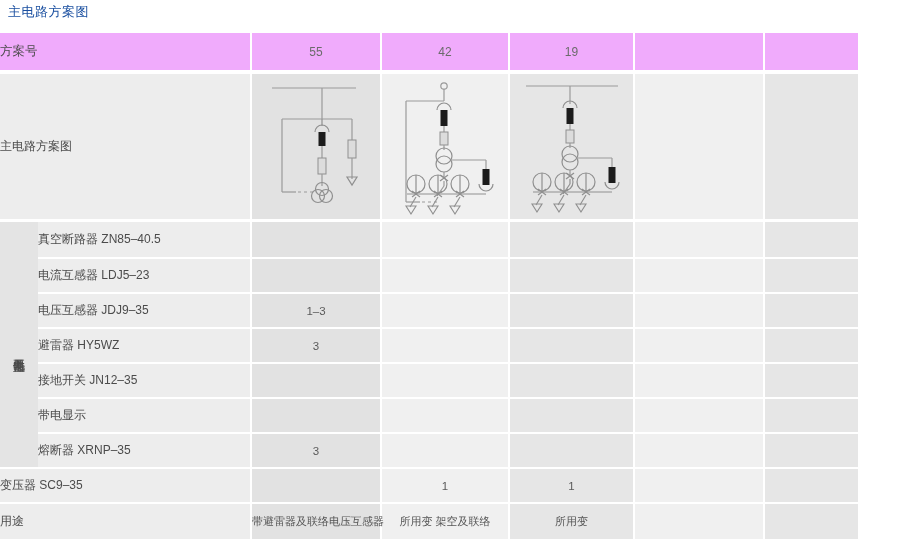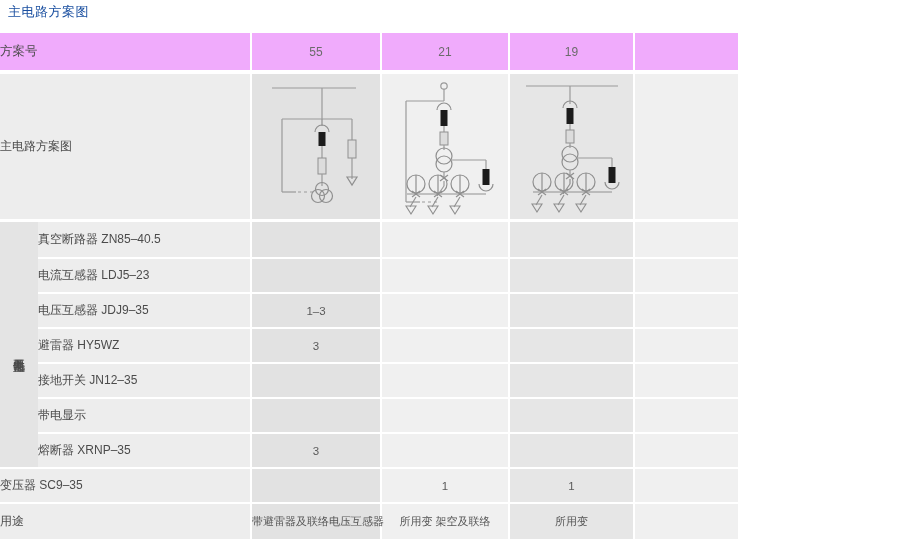--- a/index.html
+++ b/index.html
@@ -3,21 +3,21 @@
 <meta charset="utf-8">
 <style>
   html, body {
     margin: 0;
     padding: 0;
     background: #ffffff;
     font-family: "Liberation Sans", "DejaVu Sans", sans-serif;
   }
   #page {
     position: relative;
-    width: 738px;
+    width: 858px;
     height: 553px;
     overflow: hidden;
     background: #ffffff;
   }
 
   
   .page-title {
     position: absolute;
     left: 8px;
     top: 3px;
@@ -153,21 +153,21 @@
       <col style="width:2px">
       <col style="width:134px">
     </colgroup>
 
     <tbody>
         <tr>
       <td class="hdr-cell hdr-label" colspan="2">方案号</td>
       <td class="hdr-cell pad"></td>
       <td class="hdr-cell hdr-num">55</td>
       <td class="hdr-cell pad"></td>
-      <td class="hdr-cell hdr-num">21</td>
+      <td class="hdr-cell hdr-num">42</td>
       <td class="hdr-cell pad"></td>
       <td class="hdr-cell hdr-num">19</td>
       <td class="hdr-cell pad"></td>
       <td class="hdr-cell hdr-num"></td>
       <td class="hdr-cell pad"></td>
       <td class="hdr-cell hdr-num"></td>
     </tr>
 
     <tr>
       <td colspan="12" style="height:4px;background:#ffffff"></td>

